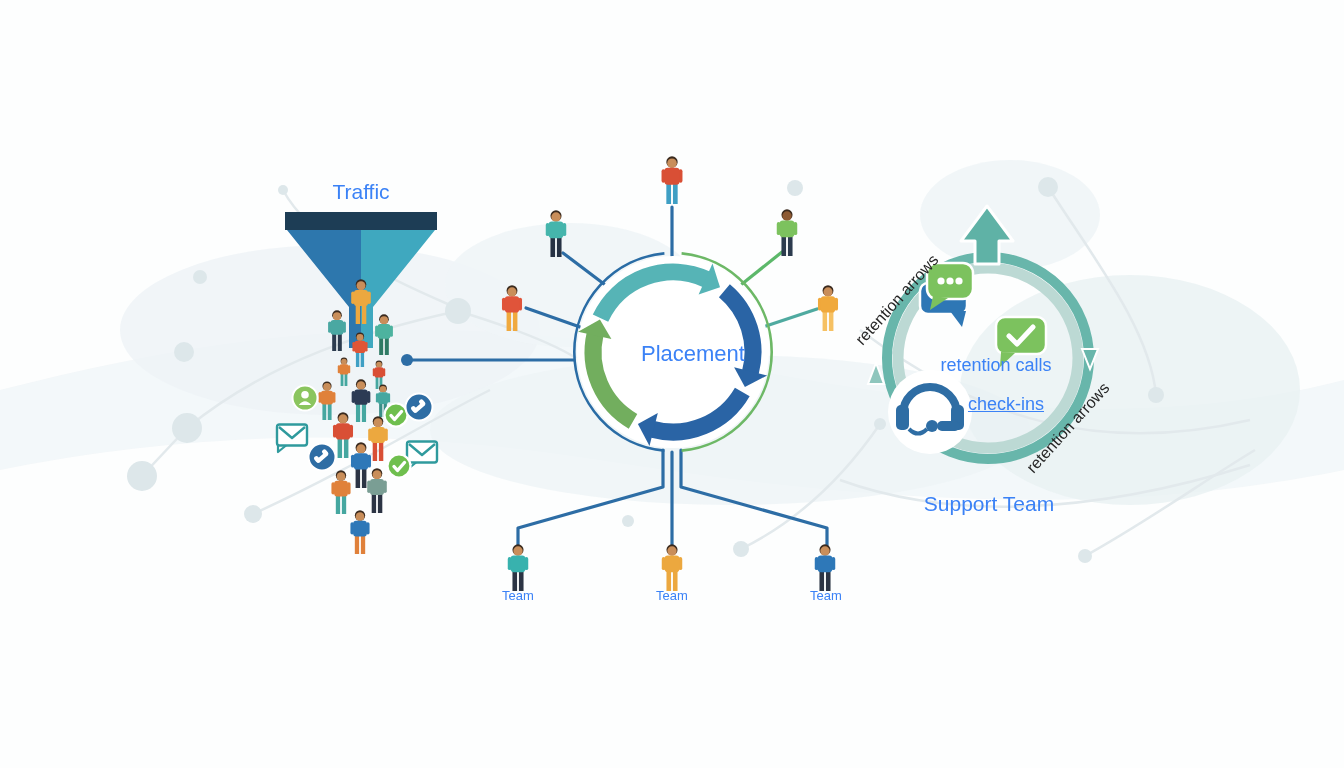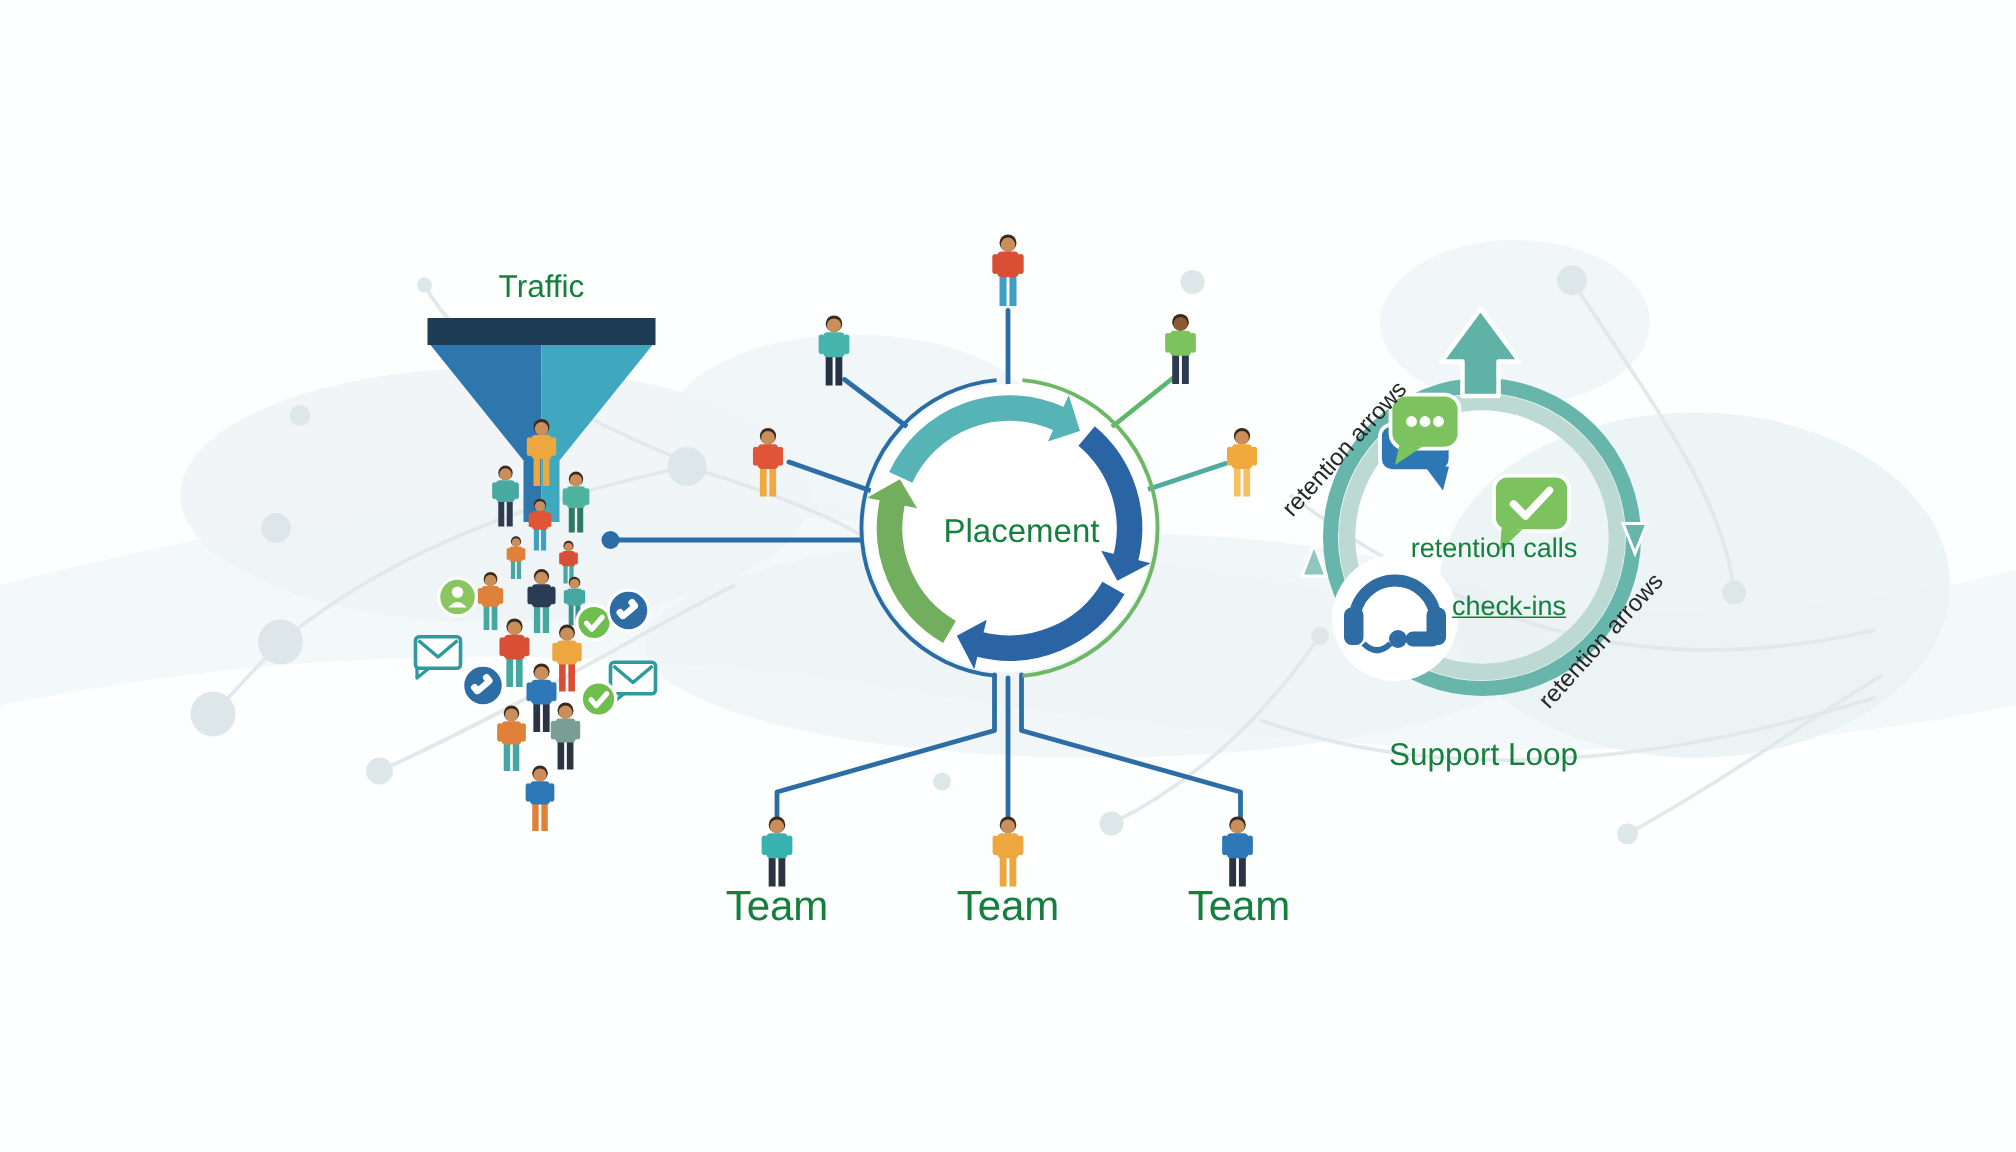--- a/index.html
+++ b/index.html
@@ -1,22 +1,22 @@
 <!DOCTYPE html>
 <html><head>
 <meta charset="utf-8">
 <style>
   html,body{margin:0;padding:0;background:#fff;}
   #canvas{position:relative;width:1344px;height:768px;overflow:hidden;background:#fdfefe;
           font-family:"Liberation Sans",sans-serif;}
   #canvas svg{position:absolute;left:0;top:0;}
-  .lbl{position:absolute;color:#15803d;text-align:center;white-space:nowrap;line-height:1.1;}
+  .lbl{position:absolute;color:#3b82f6;text-align:center;white-space:nowrap;line-height:1.1;}
   .lbl-traffic{left:301px;top:180px;width:120px;font-size:21px;}
-  .lbl-placement{left:573px;top:342px;width:216px;font-size:22px;}
-  .team-lbl{top:589px;width:100px;font-size:28px;text-align:center;}
+  .lbl-placement{left:585px;top:342px;width:216px;font-size:22px;}
+  .team-lbl{top:589px;width:100px;font-size:13px;text-align:center;}
   .team-lbl.t0{left:468px;} .team-lbl.t1{left:622px;} .team-lbl.t2{left:776px;}
   .lbl-training{left:932px;top:356px;width:128px;font-size:18px;}
   .lbl-checkins{left:946px;top:395px;width:120px;font-size:18px;text-decoration:underline;}
   .lbl-support{left:909px;top:492px;width:160px;font-size:21px;}
   .lbl-retention{width:150px;font-size:16px;color:#262626;transform:rotate(-48deg);}
   .lbl-retention.top{left:822px;top:291px;}
   .lbl-retention.bottom{left:993px;top:419px;}
 </style>
 </head>
 <body>
@@ -384,16 +384,16 @@
       </g>
   </svg>
 
   <div class="lbl lbl-traffic">Traffic</div>
   <div class="lbl lbl-placement">Placement</div>
   <div class="lbl team-lbl t0">Team</div>
   <div class="lbl team-lbl t1">Team</div>
   <div class="lbl team-lbl t2">Team</div>
   <div class="lbl lbl-training">retention calls</div>
   <div class="lbl lbl-checkins">check-ins</div>
-  <div class="lbl lbl-support">Support Loop</div>
+  <div class="lbl lbl-support">Support Team</div>
   <div class="lbl lbl-retention top">retention arrows</div>
   <div class="lbl lbl-retention bottom">retention arrows</div>
 </div>
 
 </body></html>

